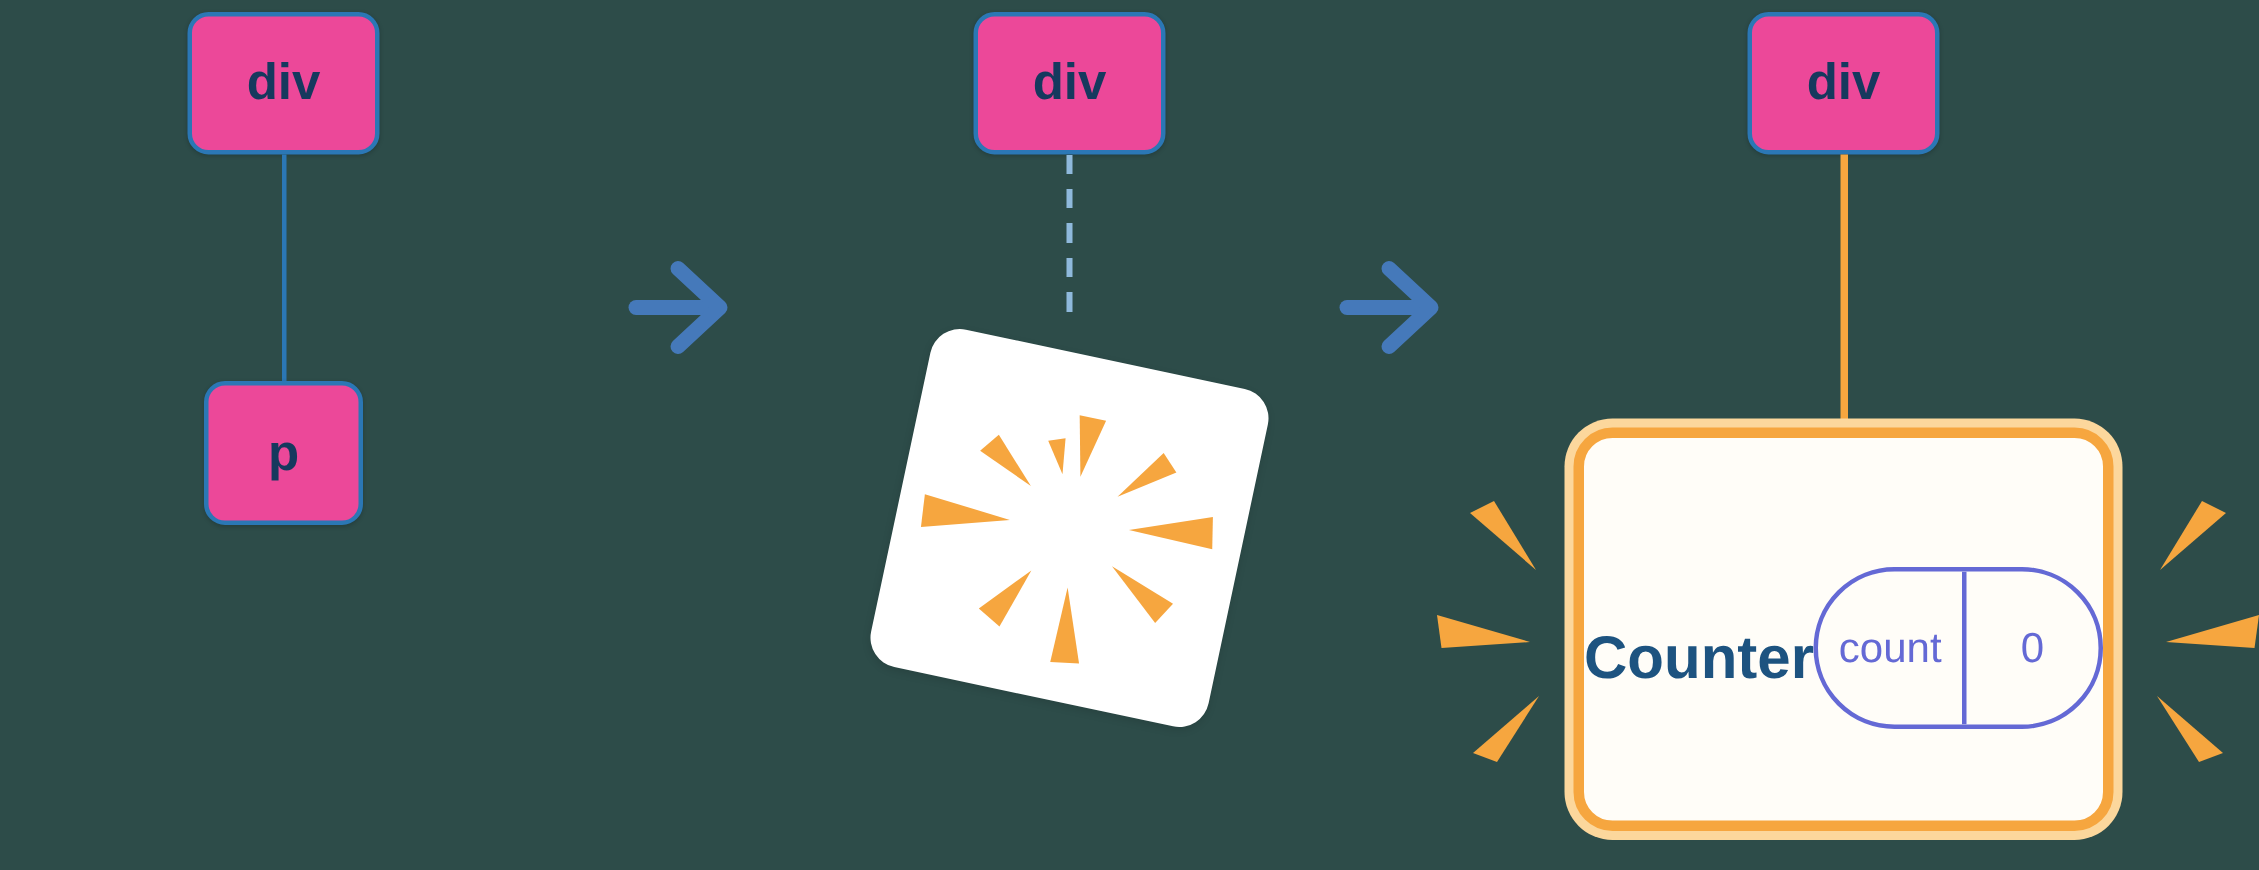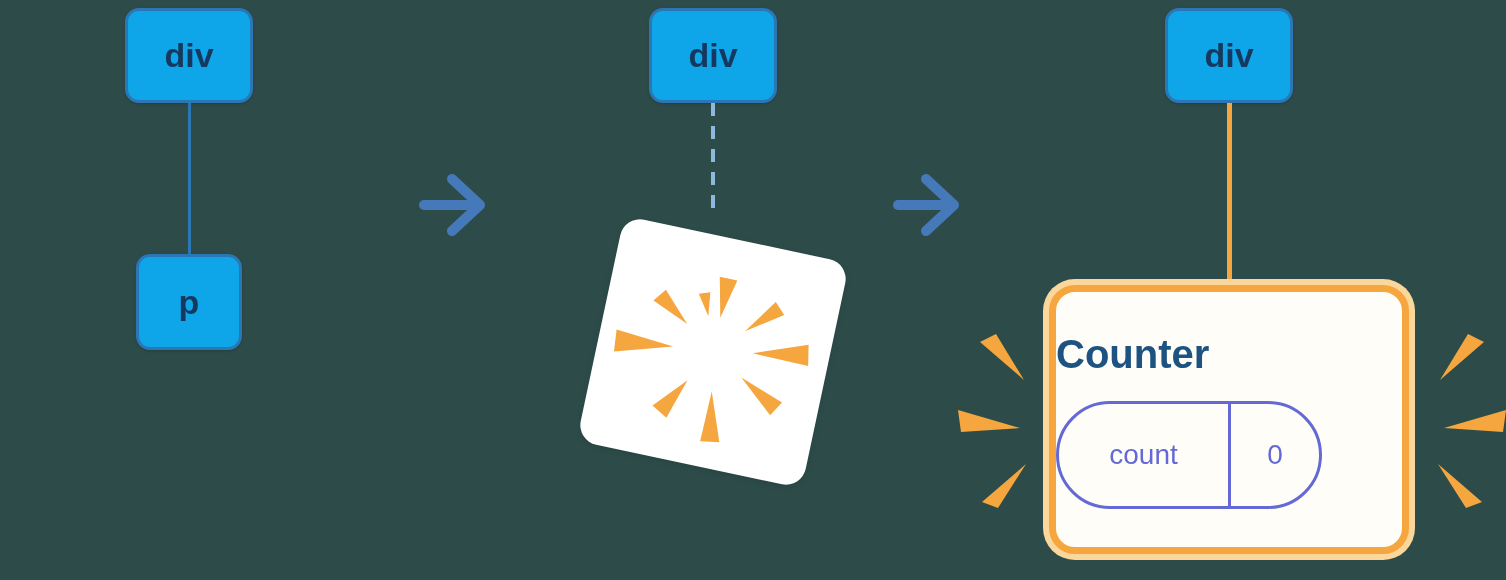--- a/index.html
+++ b/index.html
@@ -7,21 +7,21 @@
   body {
     background: var(--background, #2d4c49);
     font-family: "Liberation Sans", sans-serif;
     overflow: hidden;
   }
   .canvas { position: relative; width: 1506px; height: 580px; }
 
   
   .node {
     position: absolute;
-    background: #0ea5e9;
+    background: #ec4899;
     border: 3px solid var(--node-border, #2b77b5);
     border-radius: 14px;
     display: flex; align-items: center; justify-content: center;
     color: var(--node-text, #15395e);
     font-size: 34px; font-weight: 600;
     box-shadow: 0 1px 3px rgba(0,0,0,0.18);
   }
   .node-parent-1 { left: 125px; top: 8px;  width: 128px; height: 95px; }
   .node-child-1  { left: 136px; top: 254px; width: 106px; height: 96px; }
   .node-parent-2 { left: 649px; top: 8px;  width: 128px; height: 95px; }
@@ -76,21 +76,21 @@
     width: 372px; height: 281px;
     border-radius: 32px;
     background: var(--orange-light, #fcd79c);
     padding: 6px;
   }
   .card-inner {
     width: 100%; height: 100%;
     border: 7px solid var(--orange, #f6a63f);
     border-radius: 26px;
     background: var(--card-background, #fffdf8);
-    display: flex; flex-direction: column; 
+    display: flex; flex-direction: row; align-items: center;
   }
   .card-title {
     margin-top: 40px;
     font-size: 40px; font-weight: 700;
     color: var(--title-text, #1d5380);
   }
   .state-pill {
     margin-top: 24px;
     width: 266px; height: 108px;
     border: 3px solid var(--state-accent, #6469d5);

